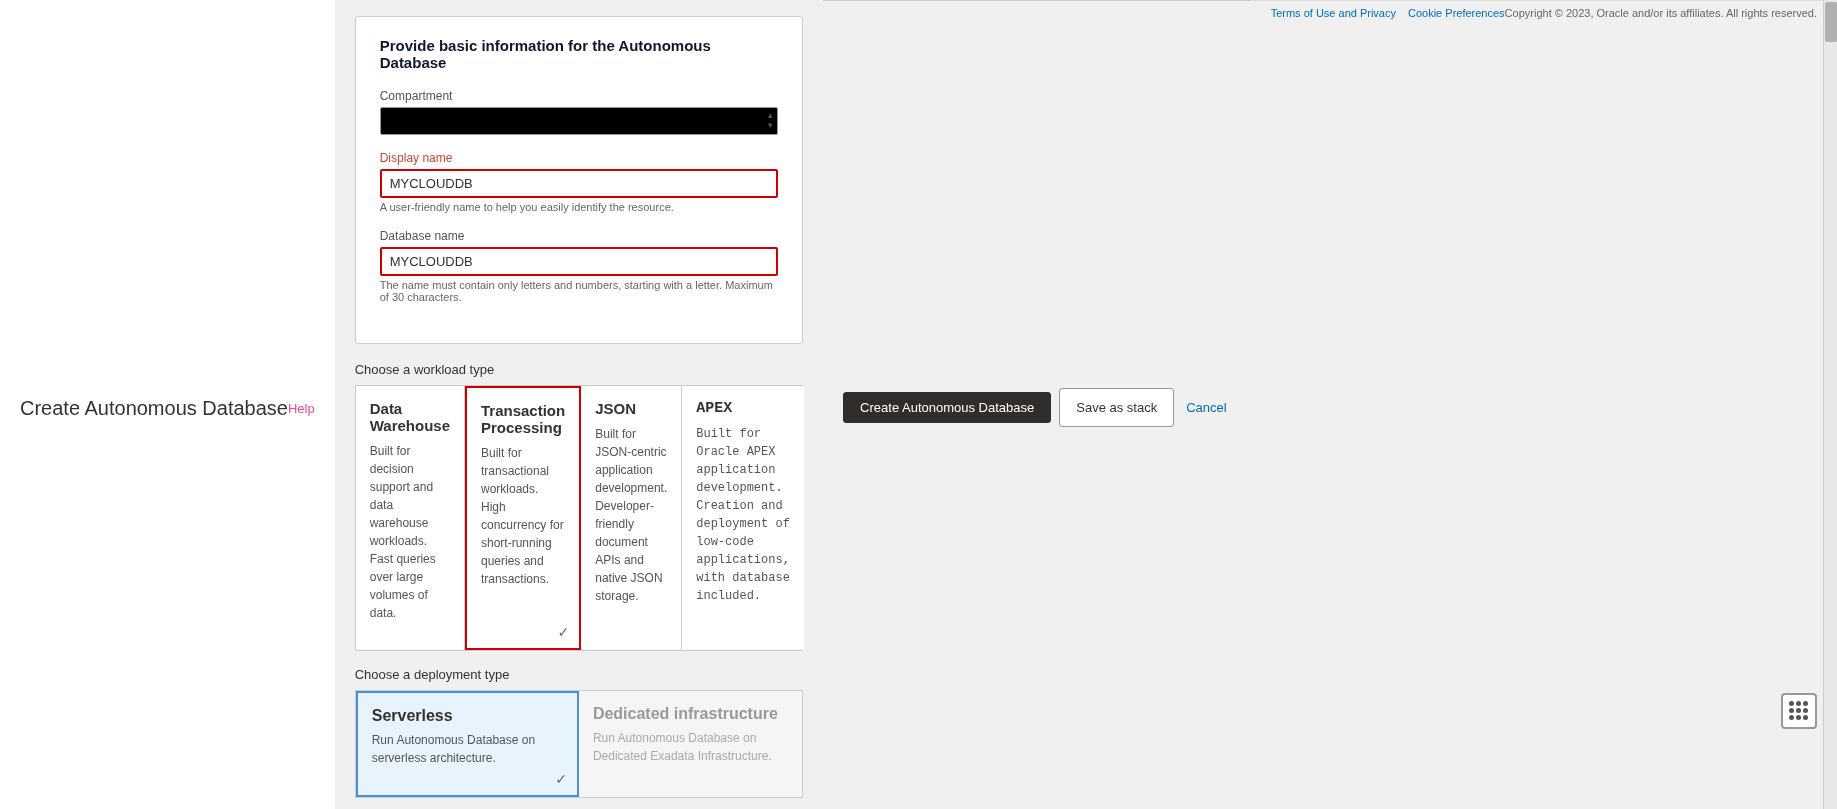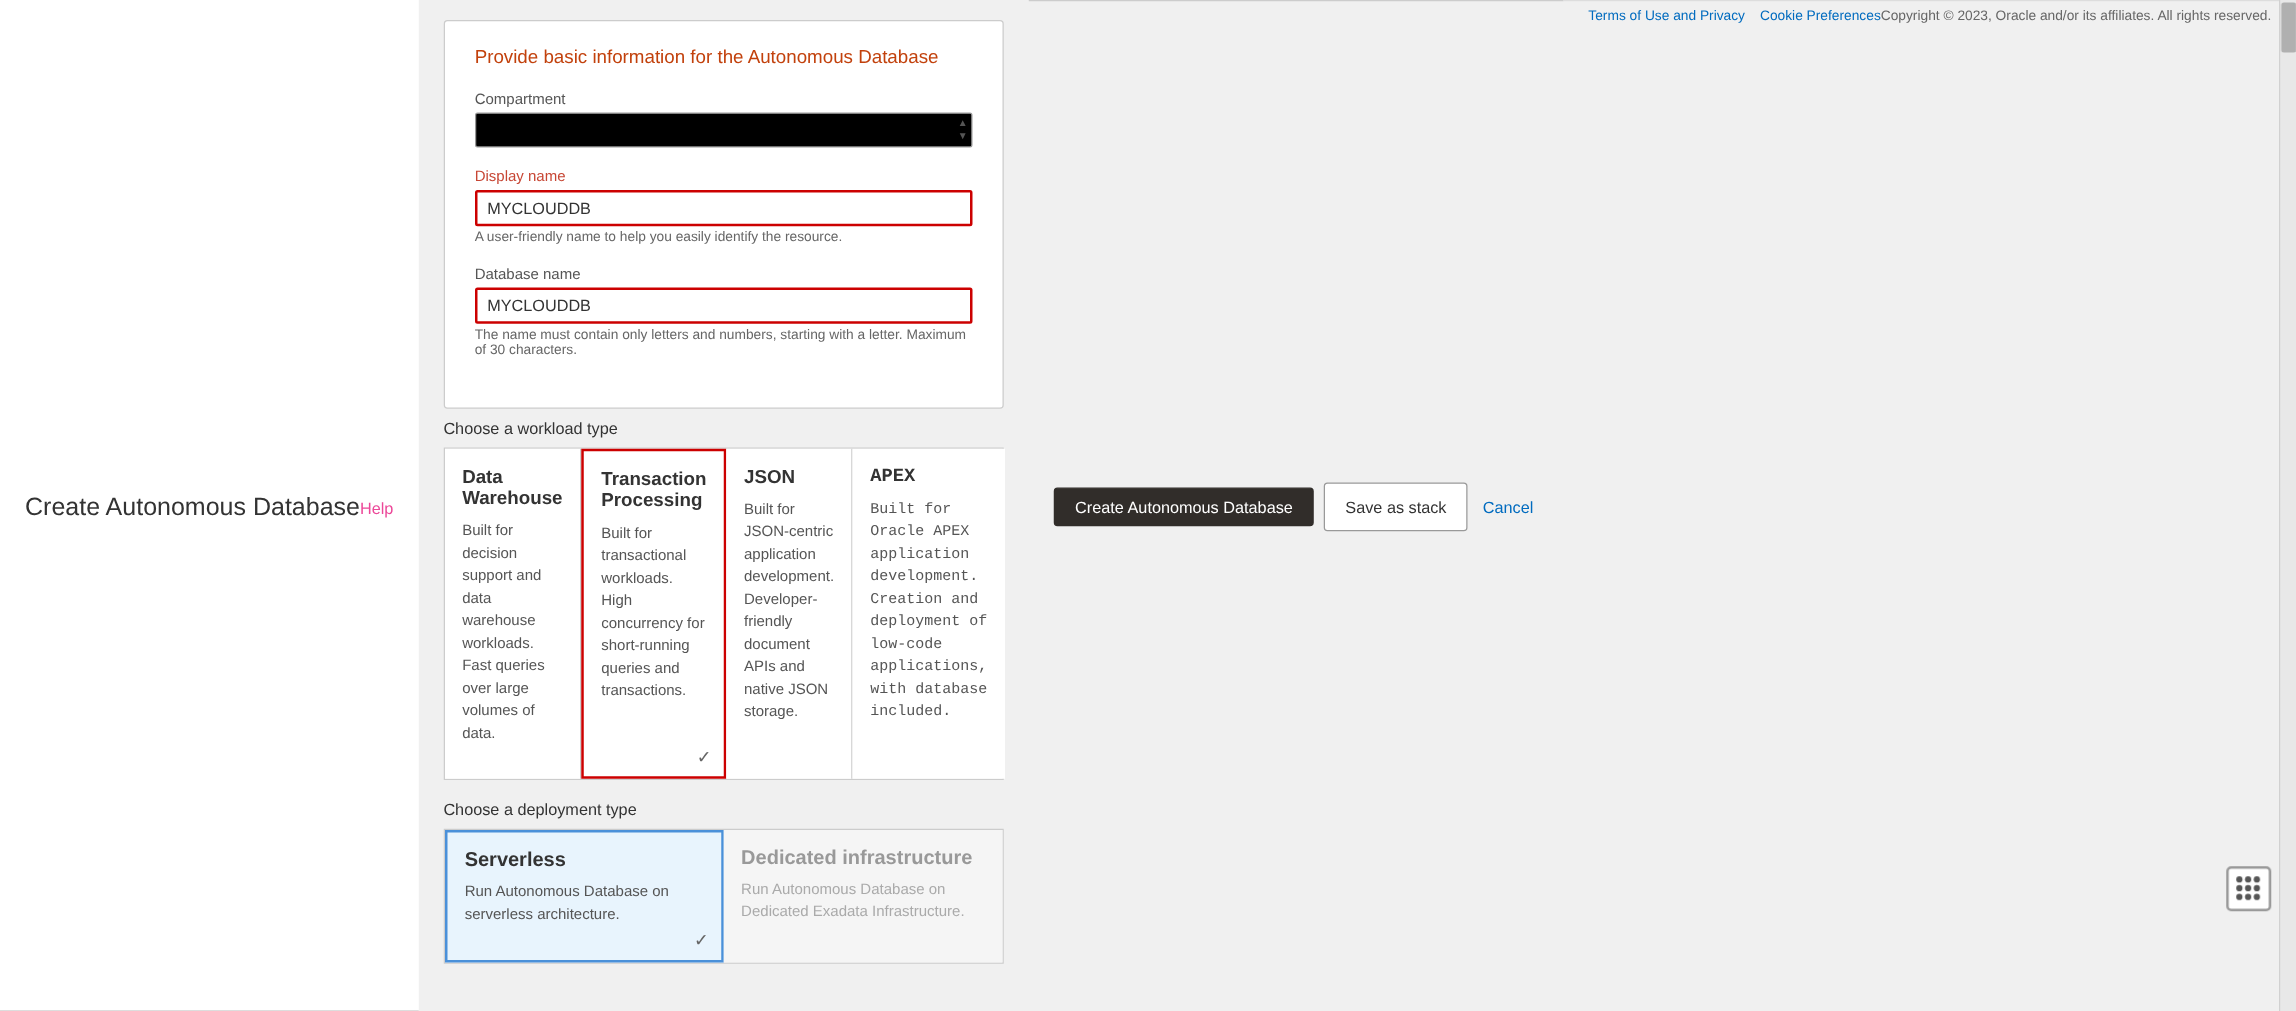--- a/index.html
+++ b/index.html
@@ -41,22 +41,22 @@
     }
     .card {
       background: #fff;
       border: 1px solid #ccc;
       border-radius: 3px;
       padding: 20px 24px 24px 24px;
       max-width: 1020px;
     }
     .card-title {
       font-size: 15px;
-      font-weight: normal;
-      color: #c2410c;
+      font-weight: bold;
+      color: #0f172a;
       margin-bottom: 18px;
     }
     .form-group {
       margin-bottom: 16px;
     }
     .form-label {
       display: block;
       font-size: 12px;
       color: #c74634;
       margin-bottom: 4px;
@@ -329,21 +329,21 @@
         <div class="field-hint">A user-friendly name to help you easily identify the resource.</div>
       </div>
 
       <div class="form-group">
         <label class="form-label form-label-gray">Database name</label>
         <input type="text" class="form-control input-highlighted" value="MYCLOUDDB" style="">
         <div class="field-hint">The name must contain only letters and numbers, starting with a letter. Maximum of 30 characters.</div>
       </div>
     </div>
 
-    <div style="max-width:1020px; margin-top:8px;">
+    <div style="max-width:1020px; margin-top:18px;">
       <span class="choose-section-label">Choose a workload type</span>
       <div class="workload-grid">
 
         <div class="workload-card">
           <div class="workload-card-title">Data Warehouse</div>
           <div class="workload-card-desc">Built for decision support and data warehouse workloads. Fast queries over large volumes of data.</div>
         </div>
 
         <div class="workload-card selected">
           <div class="workload-card-title">Transaction Processing</div>

